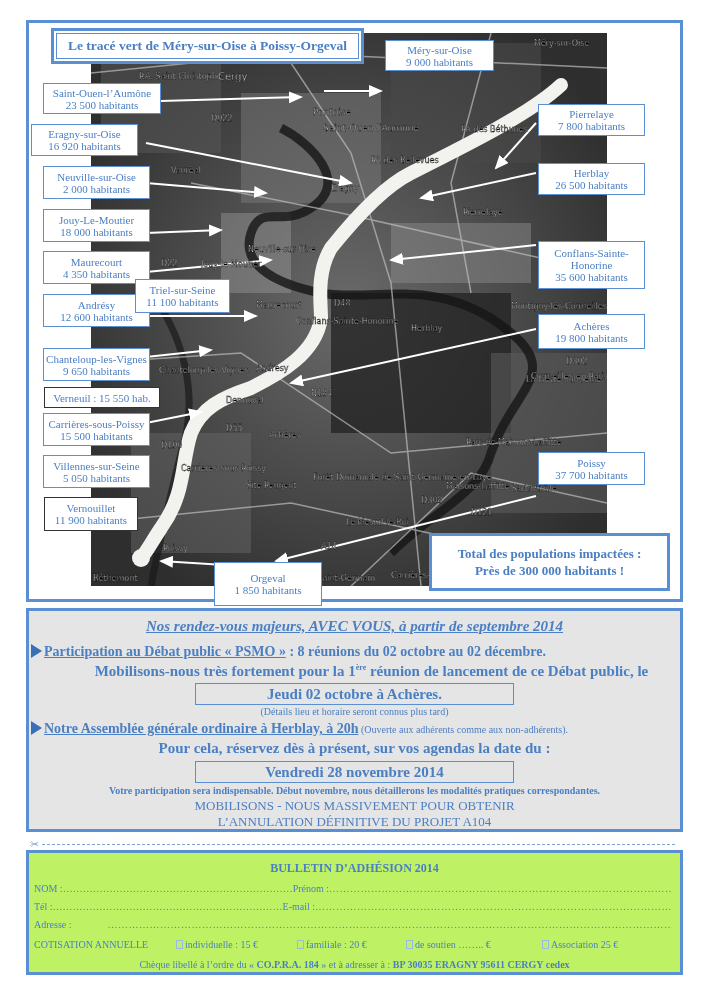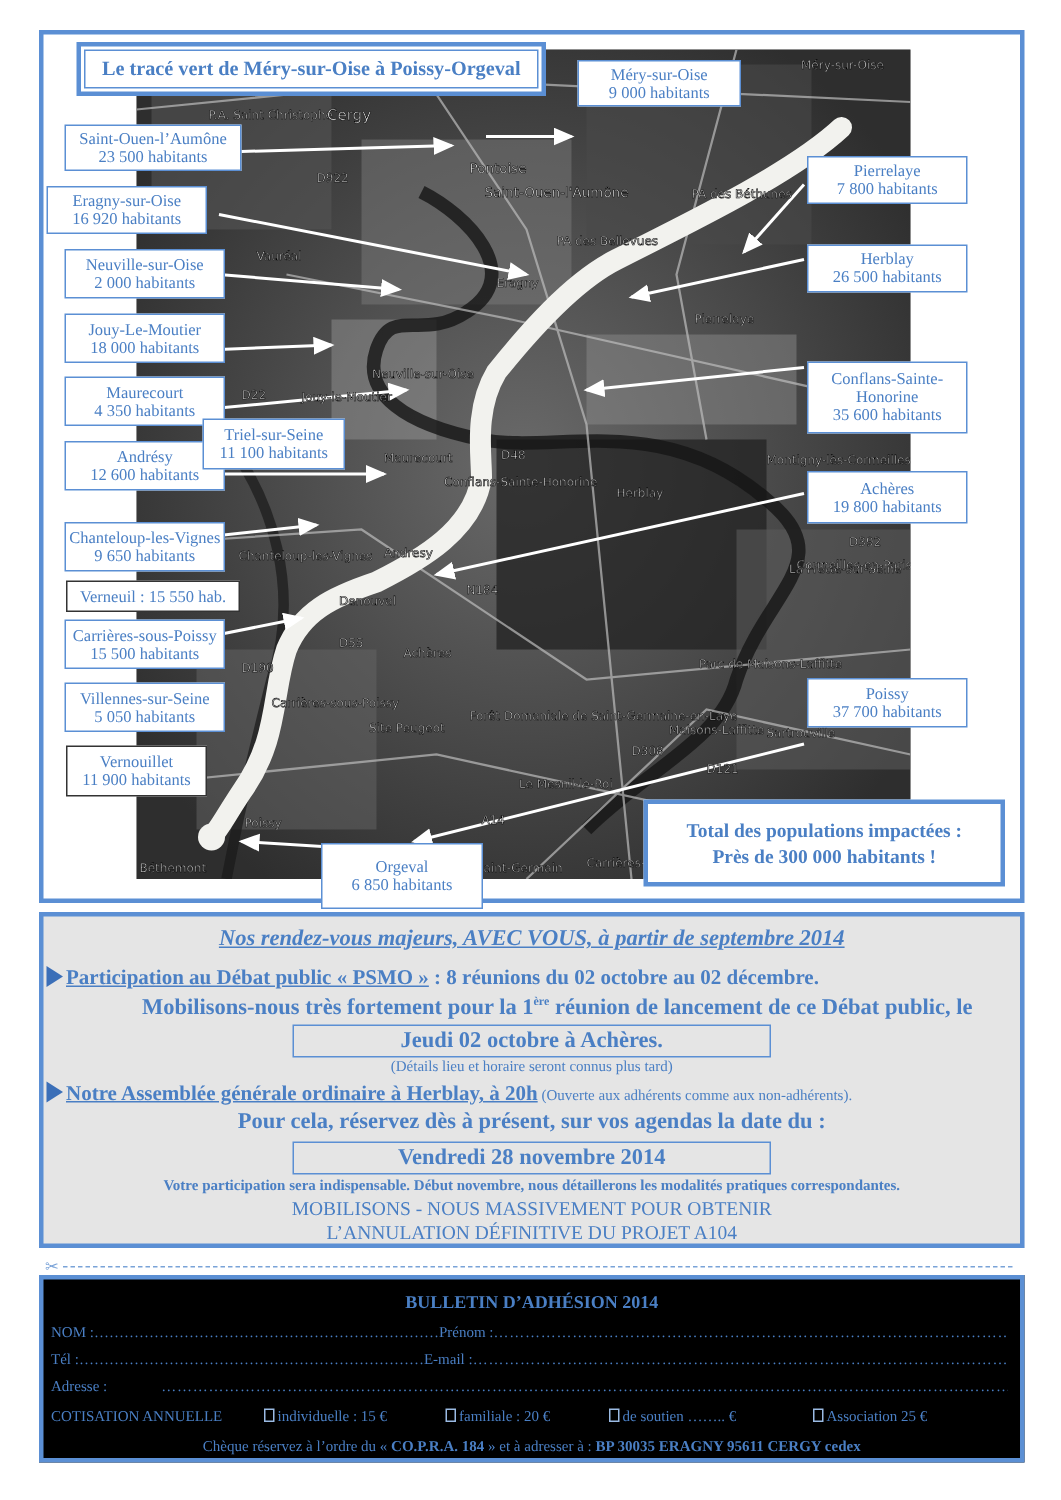--- a/index.html
+++ b/index.html
@@ -24,21 +24,21 @@
   .bullet-line .arrow { display: inline-block; width: 0; height: 0; border-top: 7px solid transparent; border-bottom: 7px solid transparent; border-left: 11px solid #3b6fb8; vertical-align: -2px; margin-right: 2px; }
   .u { text-decoration: underline; }
   .center-line { position: absolute; left: 0; right: 0; text-align: center; font-weight: bold; color: #4a7fc4; white-space: nowrap; }
   .date-box { position: absolute; border: 1.5px solid #5b8fd4; text-align: center; font-weight: bold; font-size: 15px; color: #4a7fc4; display: flex; align-items: center; justify-content: center; }
   .small { font-weight: normal; font-size: 10px; }
   sup { font-size: 8px; }
 
   .cut-line { position: absolute; left: 30px; top: 839px; width: 645px; height: 10px; display: flex; align-items: center; color: #7aa3d8; font-size: 11px; }
   .cut-line .dash { flex: 1; border-top: 1px dashed #7aa3d8; margin-left: 3px; }
 
-  .frame-bottom { position: absolute; left: 26px; top: 850px; width: 657px; height: 125px; border: 3px solid #5b8fd4; background: #000000; }
+  .frame-bottom { position: absolute; left: 26px; top: 850px; width: 657px; height: 125px; border: 3px solid #5b8fd4; background: #bef264; }
   .bul-title { position: absolute; left: 0; right: 0; top: 8px; text-align: center; font-weight: bold; font-size: 12px; color: #4a7fc4; }
   .field-row { position: absolute; left: 5px; right: 8px; font-size: 10px; color: #4a7fc4; white-space: nowrap; overflow: hidden; display: flex; align-items: center; }
   .field-row .dots { flex: 1; overflow: hidden; letter-spacing: 0.5px; }
   .cotis { position: absolute; left: 5px; top: 86px; font-size: 10px; color: #4a7fc4; white-space: nowrap; }
   .cotis span.opt { position: absolute; white-space: nowrap; }
   .chk { display: inline-block; width: 7px; height: 9px; border: 1px solid #9bbbe4; vertical-align: -1px; margin-right: 2px; }
   .cheque { position: absolute; left: 0; right: 0; top: 106px; text-align: center; font-size: 10px; color: #4a7fc4; white-space: nowrap; }
   .cheque b { font-weight: bold; }
 </style>
 </head>
@@ -223,21 +223,21 @@
 <div class="label" style="left:538px;top:452px;width:107px;height:33px;">
   <span>Poissy</span>
     <span>37 700 habitants</span>
 </div>
 <div class="label dark" style="left:44px;top:497px;width:94px;height:34px;">
   <span>Vernouillet</span>
     <span>11 900 habitants</span>
 </div>
 <div class="label" style="left:214px;top:562px;width:108px;height:44px;">
   <span>Orgeval</span>
-    <span>6 850 habitants</span>
+    <span>1 850 habitants</span>
 </div>
 
 <div class="total-box">
   <span>Total des populations impactées :</span>
   <span>Près de 300 000 habitants !</span>
 </div>
 
 <div class="frame-mid">
   <div class="mid-heading">Nos rendez-vous majeurs, AVEC VOUS, à partir de septembre 2014</div>
 
@@ -295,15 +295,15 @@
 
   <div class="cotis">
     <span>COTISATION ANNUELLE</span>
     <span class="opt" style="left:142px;"><span class="chk"></span><span>individuelle : 15 €</span></span>
     <span class="opt" style="left:263px;"><span class="chk"></span><span>familiale : 20 €</span></span>
     <span class="opt" style="left:372px;"><span class="chk"></span><span>de soutien …….. €</span></span>
     <span class="opt" style="left:508px;"><span class="chk"></span><span>Association  25 €</span></span>
   </div>
 
   <div class="cheque">
-    <span>Chèque réservez à l’ordre du « </span><b>CO.P.R.A. 184</b><span> » et à adresser à : </span><b>BP 30035    ERAGNY   95611 CERGY cedex</b>
+    <span>Chèque libellé à l’ordre du « </span><b>CO.P.R.A. 184</b><span> » et à adresser à : </span><b>BP 30035    ERAGNY   95611 CERGY cedex</b>
   </div>
 </div>
 
 </body></html>

